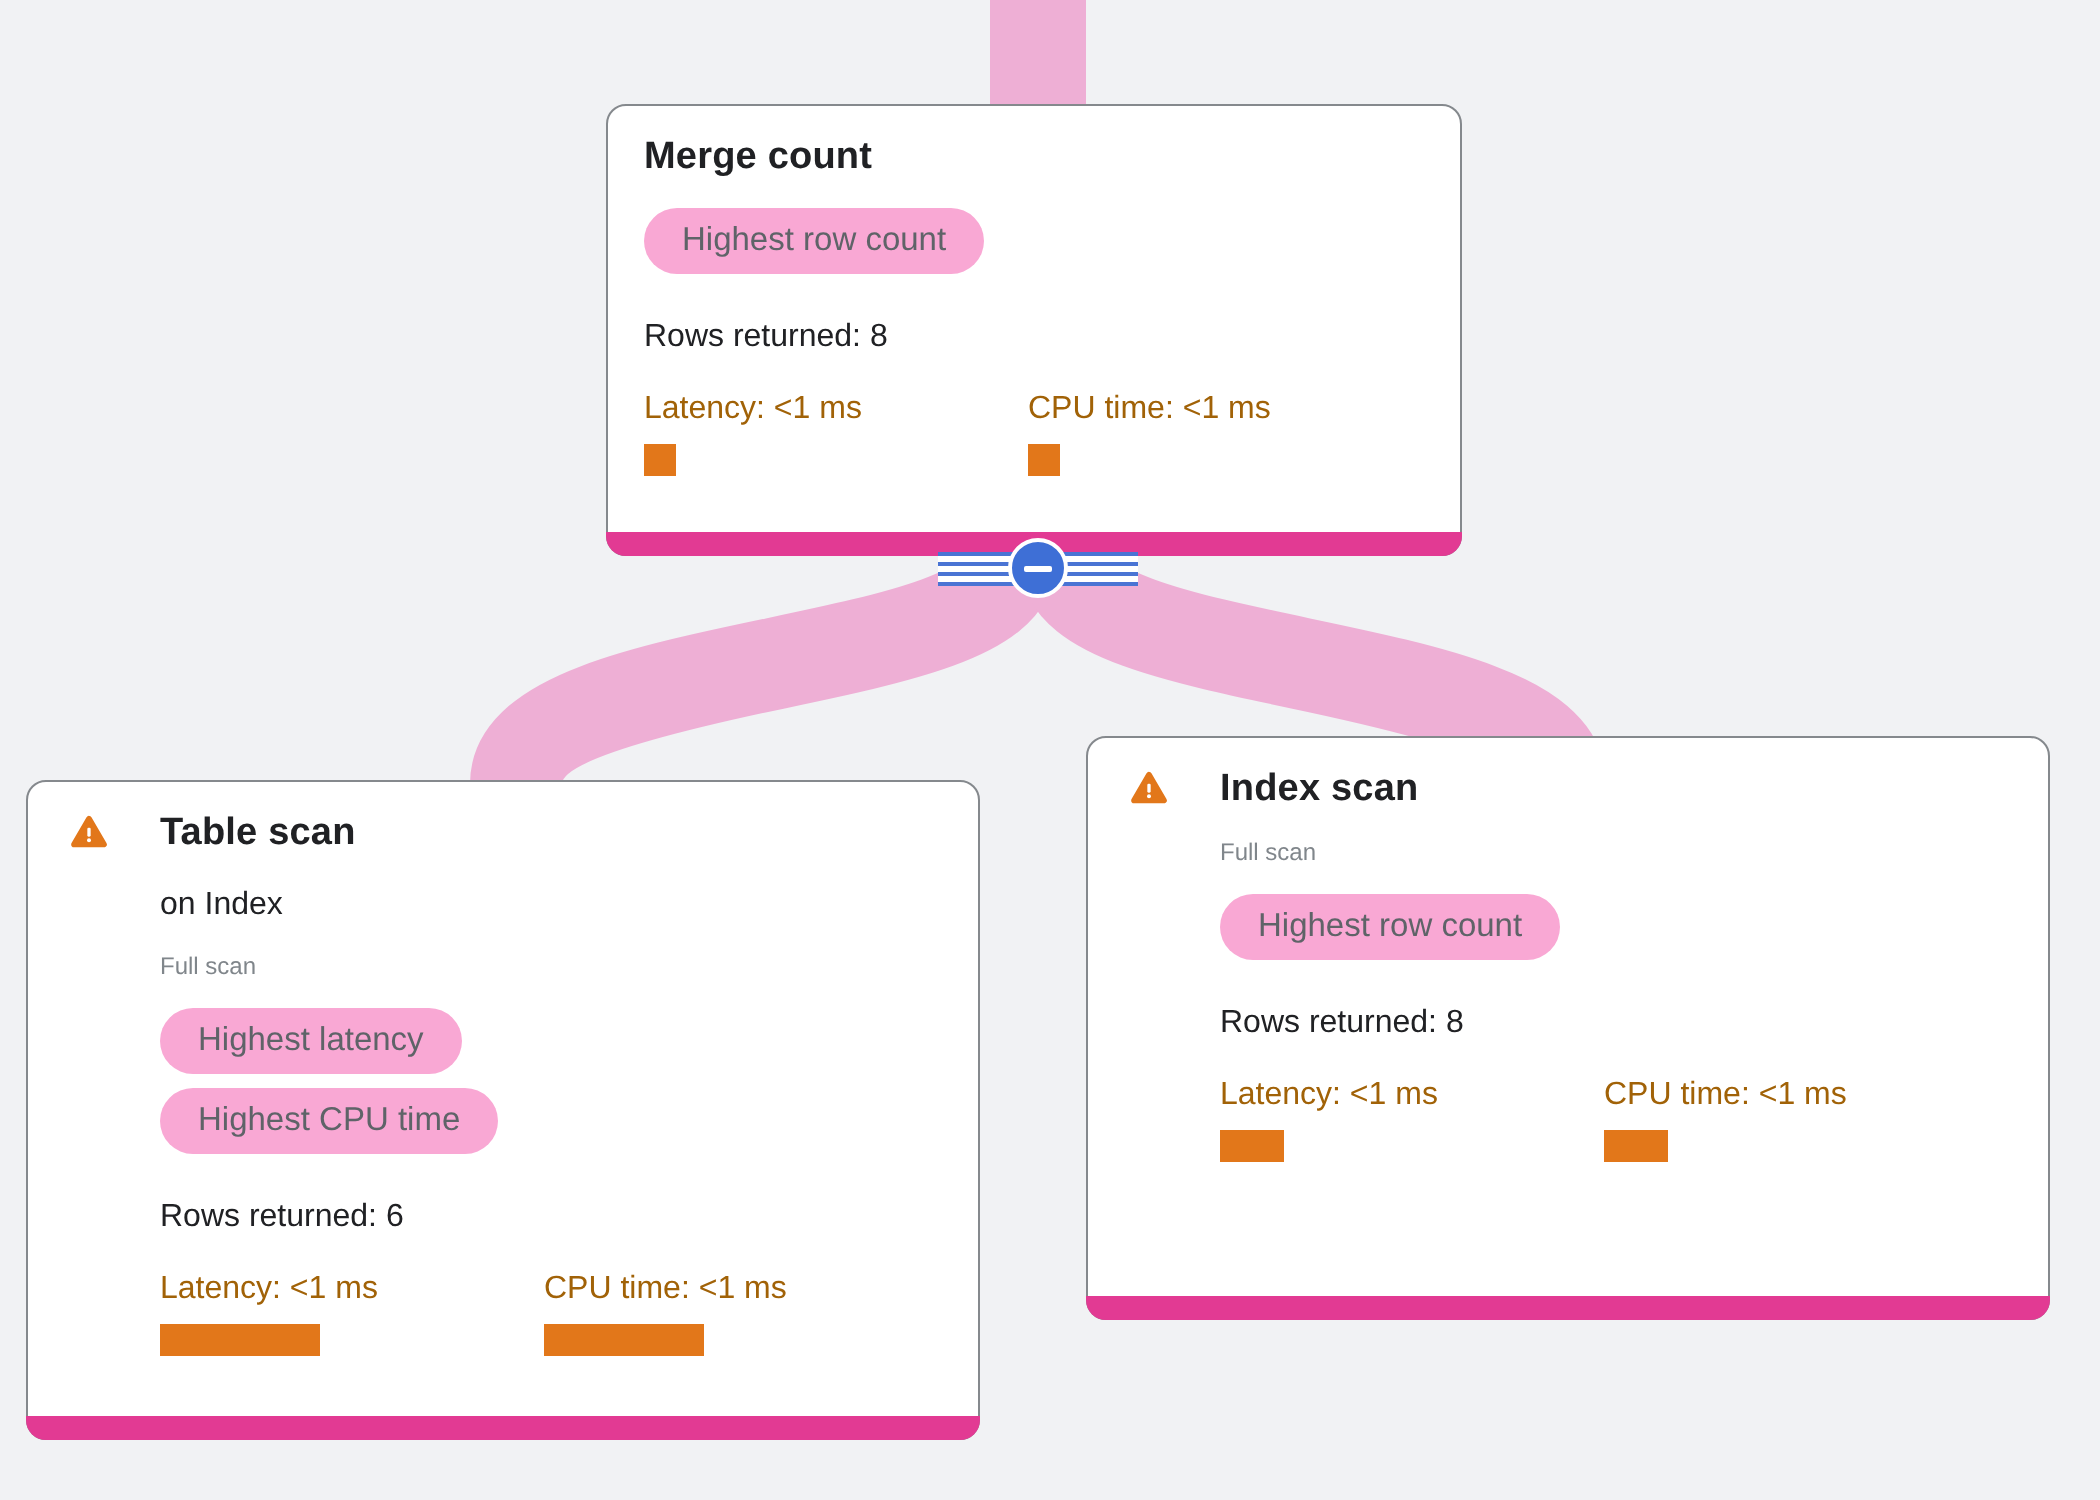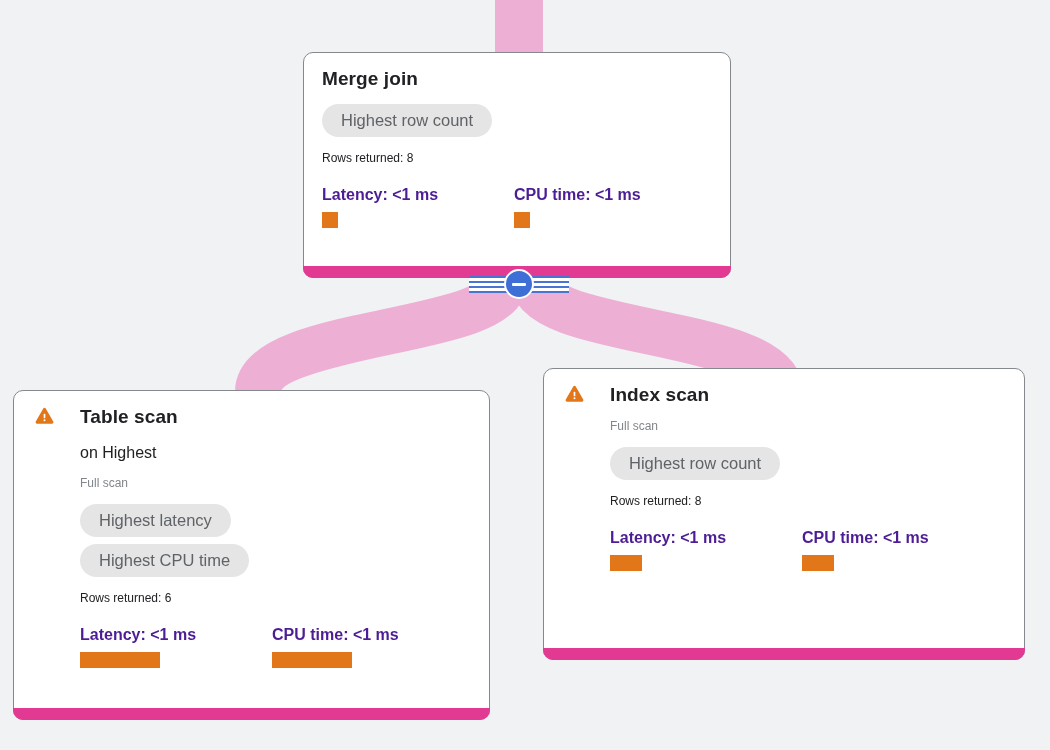--- a/index.html
+++ b/index.html
@@ -62,48 +62,47 @@
   }
   .node-scan-type {
     font-size: 12px;
     color: #80868b;
     line-height: 22px;
     margin-top: 8px;
   }
   .pill-stack { margin-top: 10px; }
   .pill {
     display: inline-block;
-    background: #e5e5e5;
+    background: #f9a8d4;
     color: #5f6368;
     font-size: 16.5px;
     line-height: 33px;
     height: 33px;
     border-radius: 17px;
     padding: 0 19px;
     margin-bottom: 7px;
     white-space: nowrap;
     text-align: right;
   }
   .rows-returned {
-    font-size: 12px;
+    font-size: 16px;
     color: #202124;
     line-height: 21px;
-    margin-top: 4px;
+    margin-top: 14px;
   }
   .metrics {
     display: flex;
     margin-top: 16px;
   }
   .metric { width: 192px; }
   .metric-label {
     font-size: 16px;
-    color: #4c1d95;
+    color: #a16207;
     line-height: 20px;
     white-space: nowrap;
-    font-weight: bold;
   }
   .metric-bar {
     height: 16px;
     background: #e2771a;
     margin-top: 7px;
   }
   
   .collapse-band {
     position: absolute;
     left: 469px; top: 276px;
@@ -144,21 +143,21 @@
 <div id="canvas">
 
   <svg id="edges" width="1050" height="750">
     <path d="M519 0 L519 54" stroke="#eeafd5" stroke-width="48" fill="none"></path>
     <path d="M505 280 C505 336 258 328 258 392" stroke="#eeafd5" stroke-width="46" fill="none"></path>
     <path d="M533 280 C533 336 780 328 780 392" stroke="#eeafd5" stroke-width="46" fill="none"></path>
   </svg>
 
   <div class="card" style="left:303px; top:52px; width:428px; height:226px;">
     <div class="card-inner">
-      <div class="node-title">Merge join</div>
+      <div class="node-title">Merge count</div>
       <div class="pill-stack" style="margin-top:13px;">
         <span class="pill">Highest row count</span>
       </div>
       <div class="rows-returned">Rows returned: 8</div>
       <div class="metrics">
         <div class="metric">
           <div class="metric-label">Latency: &lt;1 ms</div>
           <div class="metric-bar" style="width: 16px;"></div>
         </div>
         <div class="metric">
@@ -176,21 +175,21 @@
   </div>
 
   <div class="card" style="left:13px; top:390px; width:477px; height:330px;">
     <div class="card-inner indented">
       <svg class="warn-icon" viewBox="0 0 24 24">
         <path d="M12 4 L21 19.5 H3 Z" fill="#e2771a" stroke="#e2771a" stroke-width="3.4" stroke-linejoin="round"></path>
         <rect x="11" y="9.4" width="2" height="5.4" rx="0.8" fill="#ffffff"></rect>
         <circle cx="12" cy="17" r="1.2" fill="#ffffff"></circle>
       </svg>
       <div class="node-title">Table scan</div>
-      <div class="node-subtitle">on Highest</div>
+      <div class="node-subtitle">on Index</div>
       <div class="node-scan-type">Full scan</div>
       <div class="pill-stack">
         <span class="pill">Highest latency</span><br>
         <span class="pill">Highest CPU time</span>
       </div>
       <div class="rows-returned">Rows returned: 6</div>
       <div class="metrics">
         <div class="metric">
           <div class="metric-label">Latency: &lt;1 ms</div>
           <div class="metric-bar" style="width: 80px;"></div>

